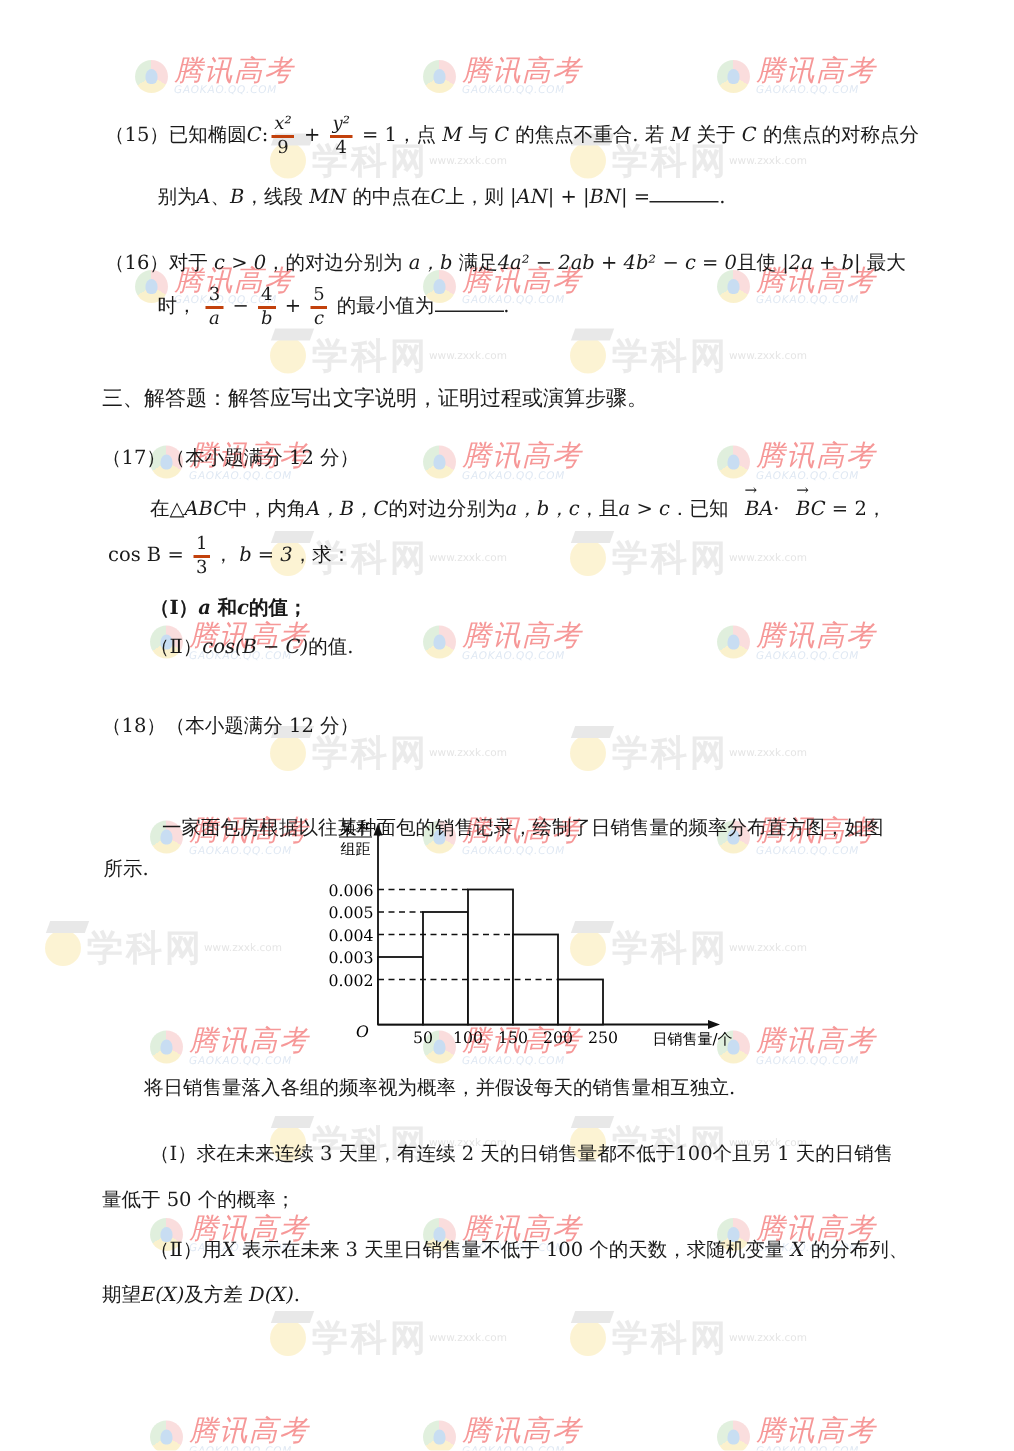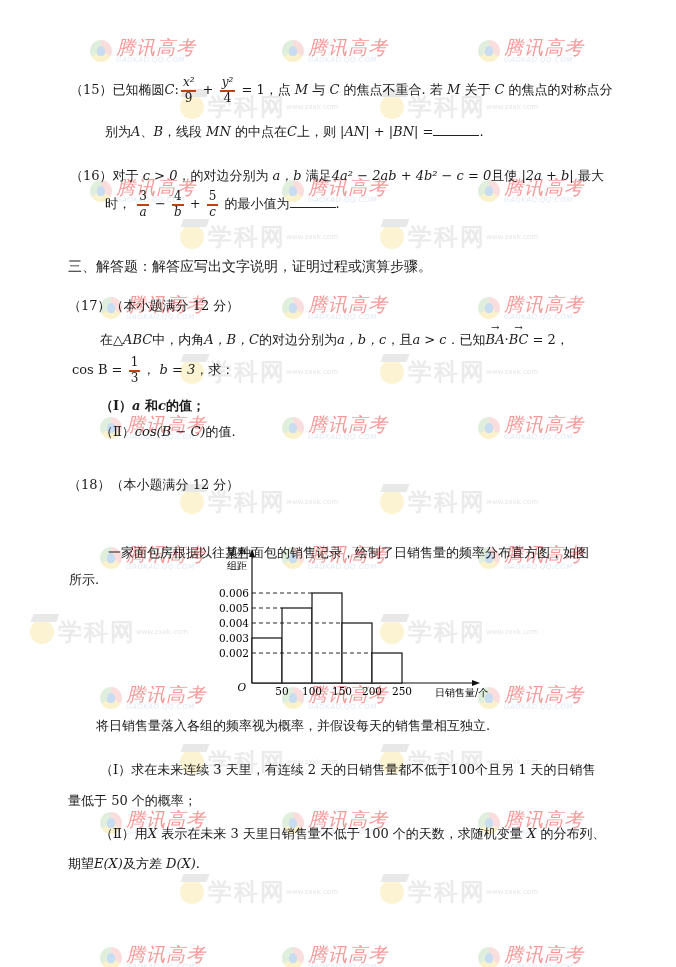--- a/index.html
+++ b/index.html
@@ -22,21 +22,21 @@
     .wm-xk .big { font-family: "DejaVu Sans", sans-serif; font-weight: bold; font-size: 24px; color: #dcdcdc; letter-spacing: 2px; }
     .wm-xk .small { font-family: "DejaVu Sans", sans-serif; font-size: 7px; color: #cfcfcf; }
 
     .line { position: absolute; font-size: 13px; white-space: nowrap; line-height: 1.2; }
     .frac { display: inline-flex; flex-direction: column; align-items: center; vertical-align: middle; margin: 0 2px; font-style: italic; font-size: 12px; }
     .frac .num { border-bottom: 2px solid #c2410c; padding: 0 2px; line-height: 1.15; }
     .frac .den { line-height: 1.15; }
     .frac.upright { font-style: normal; }
     i, .m { font-style: italic; }
     .blank { display: inline-block; width: 46px; border-bottom: 1px solid #222; height: 10px; vertical-align: baseline; }
-    .vec { position: relative; display: inline-block; font-style: italic; }
+    .vec { position: relative; display: inline-block; font-style: italic; padding-left: 11px; }
     .vec::before { content: "→"; position: absolute; top: -10px; left: 0; right: 0; font-size: 10px; text-align: center; font-style: normal; }
     .section { font-family: "DejaVu Sans", sans-serif; font-size: 14px; }
 
     #chart { position: absolute; left: 200px; top: 545px; }
   </style>
 </head>
 <body>
 
 <div id="wm-layer">
     <div class="wm wm-tx" style="left: 90px; top: 38px;">

